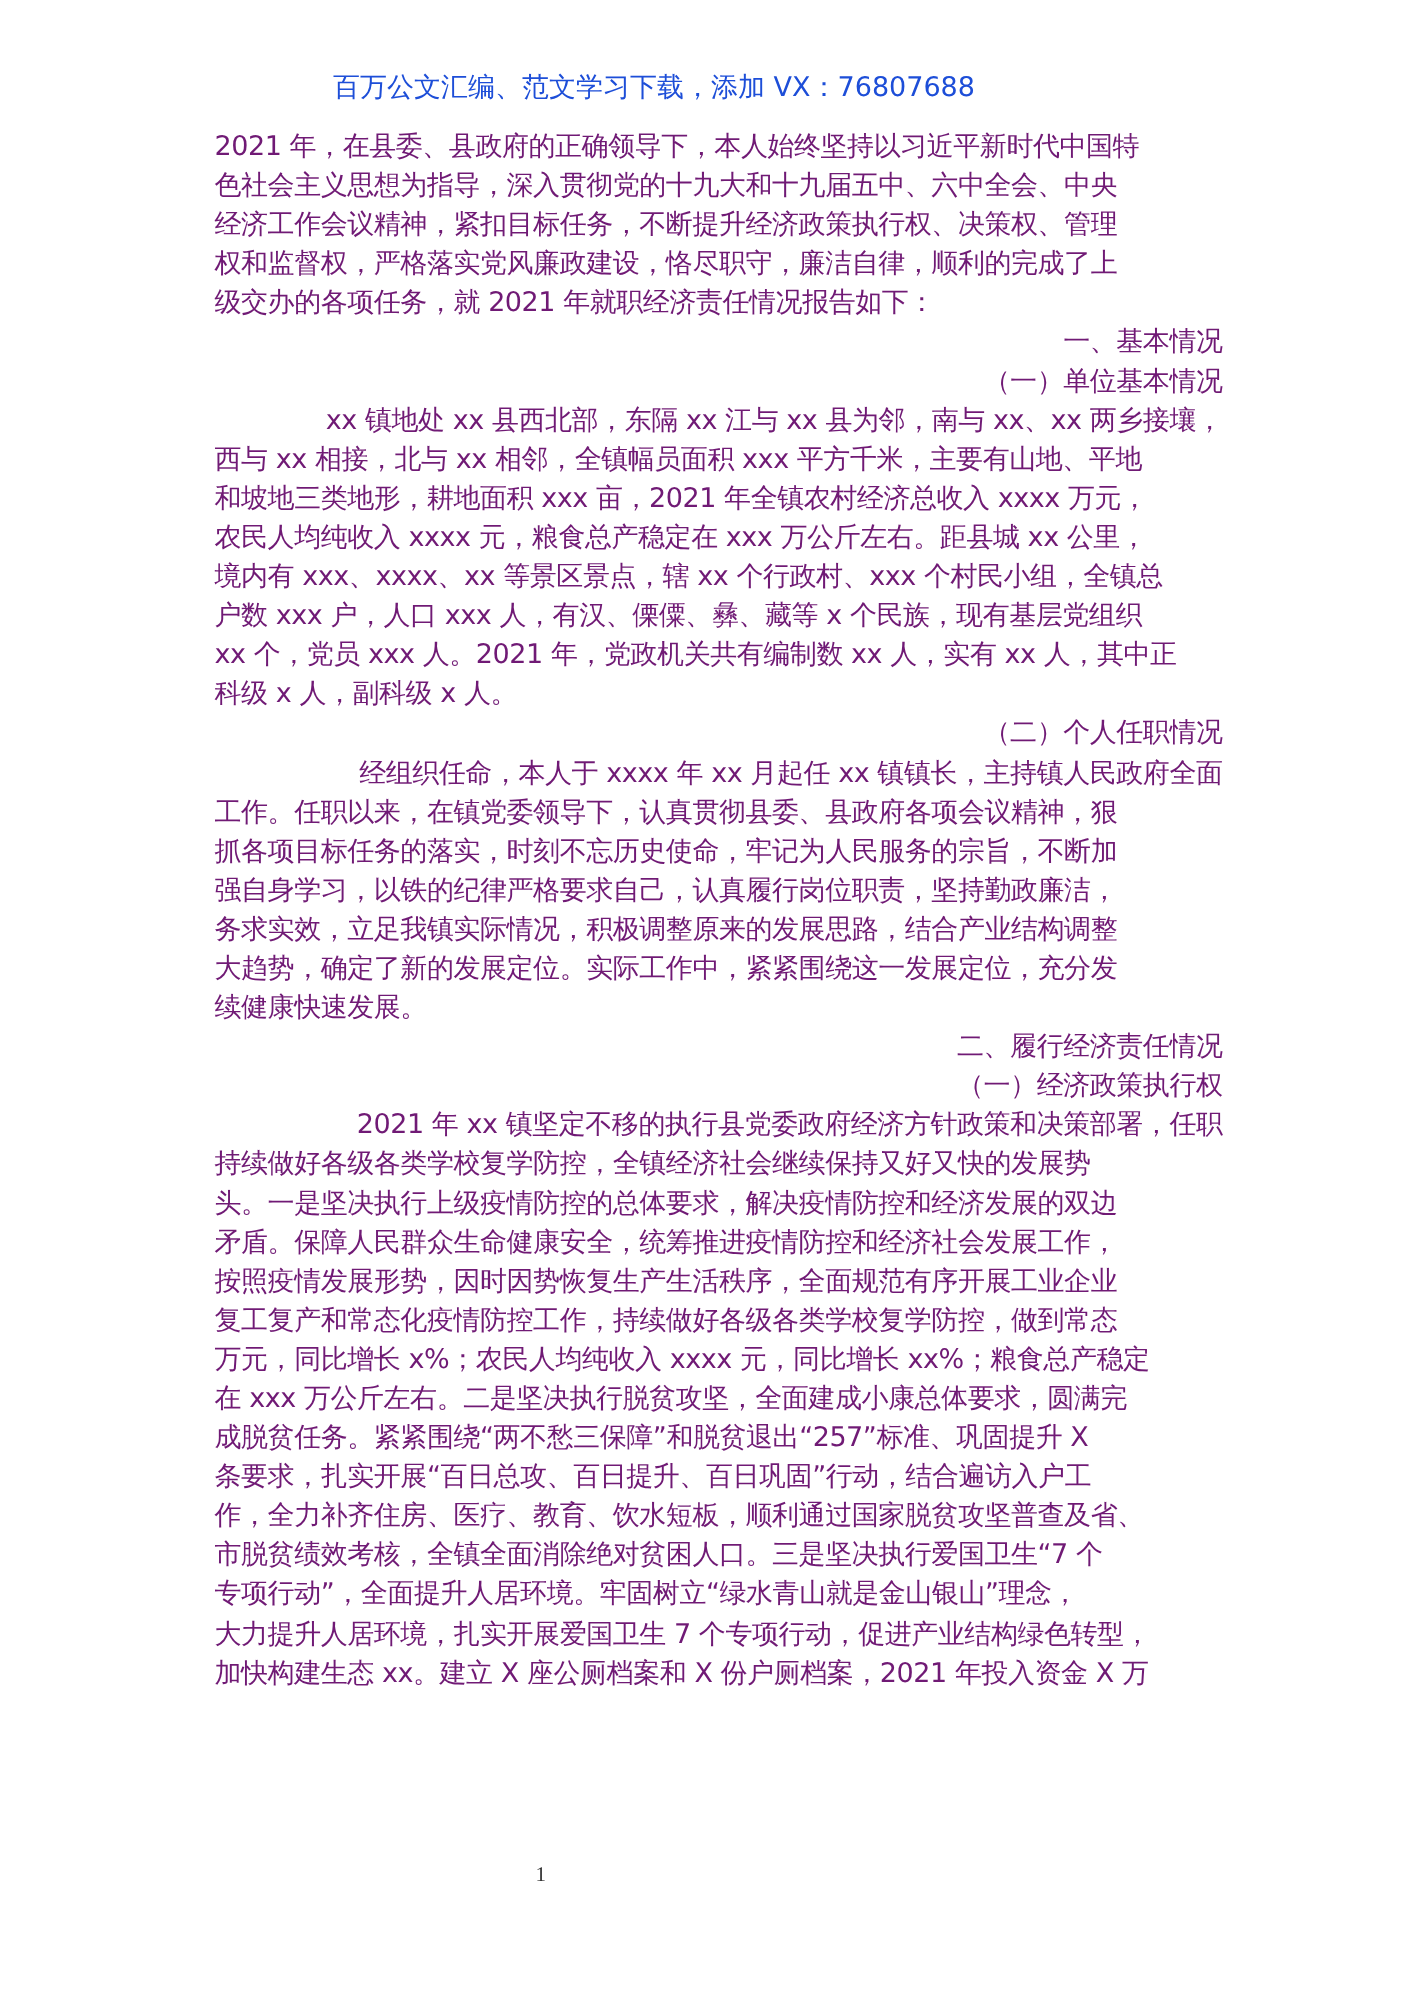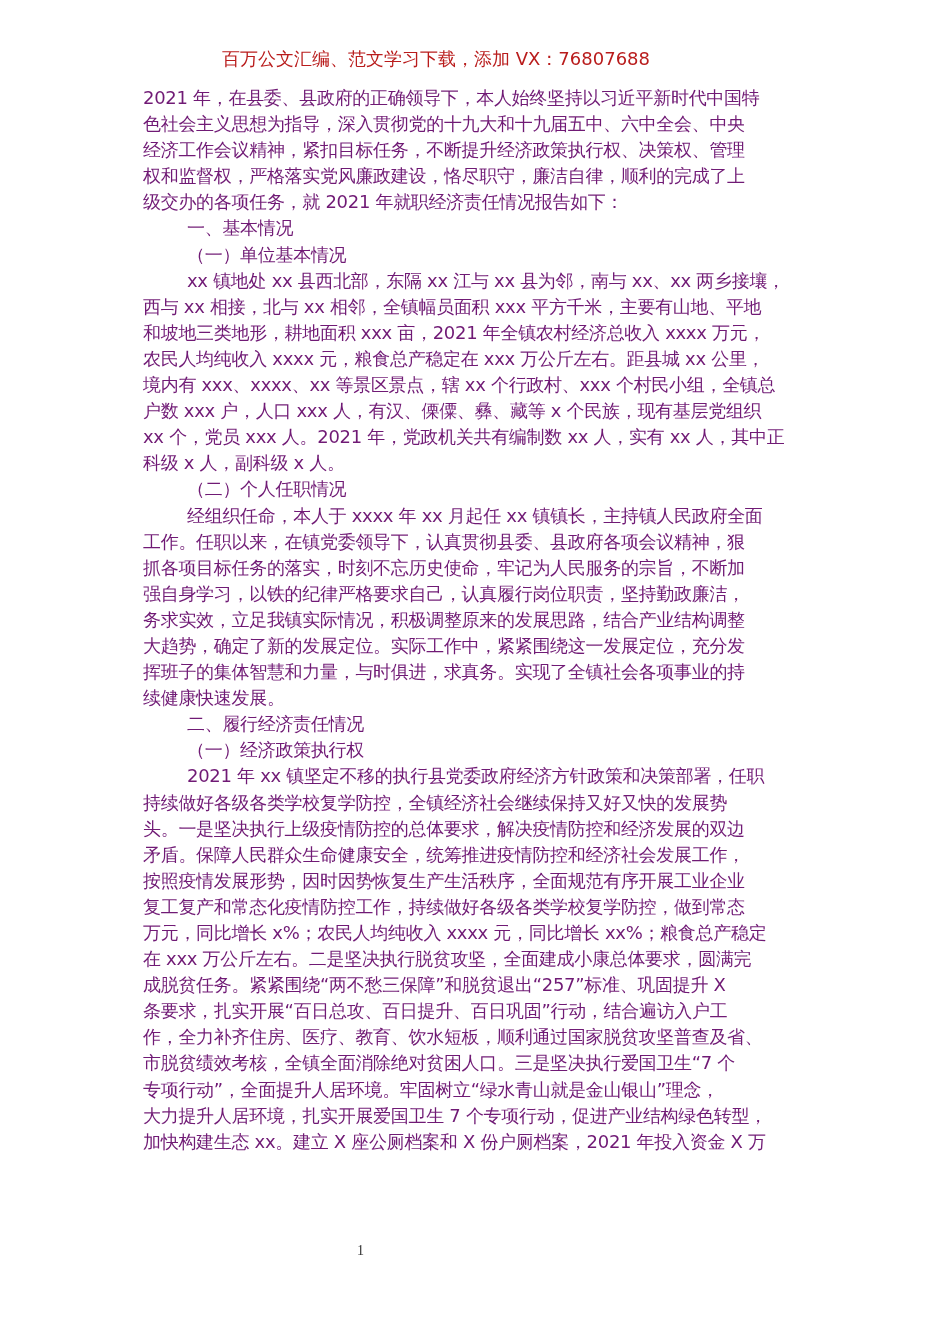--- a/index.html
+++ b/index.html
@@ -1,24 +1,24 @@
 <!DOCTYPE html>
 <html><head>
 <meta charset="utf-8">
 <style>
   html, body { margin: 0; padding: 0; background: #ffffff; }
   body { width: 950px; height: 1344px; position: relative; overflow: hidden;
          font-family: "DejaVu Sans", "Liberation Sans", sans-serif; }
   .page { position: absolute; left: 0; top: 0; width: 950px; height: 1344px; background: #fff; }
   .header { position: absolute; top: 47px; left: 0; width: 872px; text-align: center;
-            font-size: 18px; line-height: 24px; color: #b91c1c; letter-spacing: 0px; }
+            font-size: 18px; line-height: 24px; color: #1d4ed8; letter-spacing: 0px; }
   .body { position: absolute; top: 85px; left: 143px; width: 672px; }
   .line { font-size: 18px; line-height: 26.1px; height: 26.1px; color: #701a75;
           white-space: nowrap; letter-spacing: -0.3px; }
-  .indent { padding-left: 44px; }
+  .indent { padding-left: 44px; text-align: right; }
   .footer { position: absolute; top: 1243px; left: 357px; font-family: "Liberation Serif", serif;
             font-size: 14px; color: #333; }
 </style>
 </head>
 <body>
 
 <div class="page">
   <div class="header">百万公文汇编、范文学习下载，添加 VX：76807688</div>
   <div class="body" id="doc-body">
       <div class="line">2021 年，在县委、县政府的正确领导下，本人始终坚持以习近平新时代中国特</div>
@@ -36,21 +36,20 @@
       <div class="line">户数 xxx 户，人口 xxx 人，有汉、傈僳、彝、藏等 x 个民族，现有基层党组织</div>
       <div class="line">xx 个，党员 xxx 人。2021 年，党政机关共有编制数 xx 人，实有 xx 人，其中正</div>
       <div class="line">科级 x 人，副科级 x 人。</div>
       <div class="line indent">（二）个人任职情况</div>
       <div class="line indent">经组织任命，本人于 xxxx 年 xx 月起任 xx 镇镇长，主持镇人民政府全面</div>
       <div class="line">工作。任职以来，在镇党委领导下，认真贯彻县委、县政府各项会议精神，狠</div>
       <div class="line">抓各项目标任务的落实，时刻不忘历史使命，牢记为人民服务的宗旨，不断加</div>
       <div class="line">强自身学习，以铁的纪律严格要求自己，认真履行岗位职责，坚持勤政廉洁，</div>
       <div class="line">务求实效，立足我镇实际情况，积极调整原来的发展思路，结合产业结构调整</div>
       <div class="line">大趋势，确定了新的发展定位。实际工作中，紧紧围绕这一发展定位，充分发</div>
-      <div class="line">挥班子的集体智慧和力量，与时俱进，求真务。实现了全镇社会各项事业的持</div>
       <div class="line">续健康快速发展。</div>
       <div class="line indent">二、履行经济责任情况</div>
       <div class="line indent">（一）经济政策执行权</div>
       <div class="line indent">2021 年 xx 镇坚定不移的执行县党委政府经济方针政策和决策部署，任职</div>
       <div class="line">持续做好各级各类学校复学防控，全镇经济社会继续保持又好又快的发展势</div>
       <div class="line">头。一是坚决执行上级疫情防控的总体要求，解决疫情防控和经济发展的双边</div>
       <div class="line">矛盾。保障人民群众生命健康安全，统筹推进疫情防控和经济社会发展工作，</div>
       <div class="line">按照疫情发展形势，因时因势恢复生产生活秩序，全面规范有序开展工业企业</div>
       <div class="line">复工复产和常态化疫情防控工作，持续做好各级各类学校复学防控，做到常态</div>
       <div class="line">万元，同比增长 x%；农民人均纯收入 xxxx 元，同比增长 xx%；粮食总产稳定</div>

